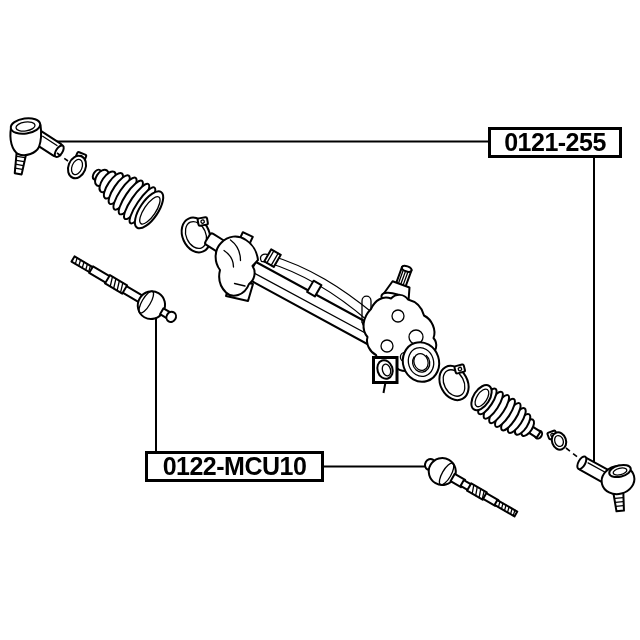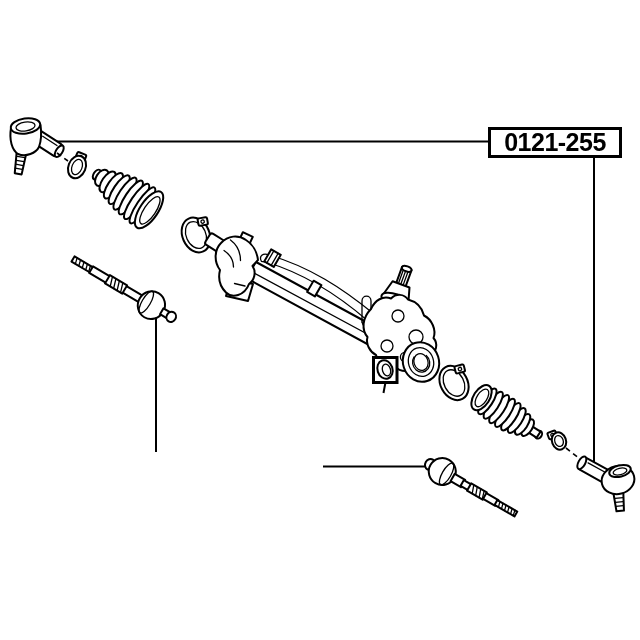--- a/index.html
+++ b/index.html
@@ -205,14 +205,15 @@
       <rect class="o" x="44" y="-4.2" width="18" height="8.4"></rect>
       <path class="d" d="M47,-4.2 L50,4.2 M51,-4.2 L54,4.2 M55,-4.2 L58,4.2 M59,-4.2 L61.5,4.2"></path>
       <rect class="o" x="75" y="-2.8" width="23" height="5.6"></rect>
       <path class="d" d="M78,-2.8 L79.5,2.8 M81.5,-2.8 L83,2.8 M85,-2.8 L86.5,2.8 M88.5,-2.8 L90,2.8 M92,-2.8 L93.5,2.8 M95.3,-2.8 L96.5,2.8"></path>
     </g>
   </svg>
 
   <div class="part-label" style="left:488px;top:127px;width:134px;height:31px;">0121-255</div>
 
 
+  <div class="part-label" style="left:145px;top:451px;width:179px;height:31px;">0122-MCU10</div>
 
 </div>
 
 </body></html>

